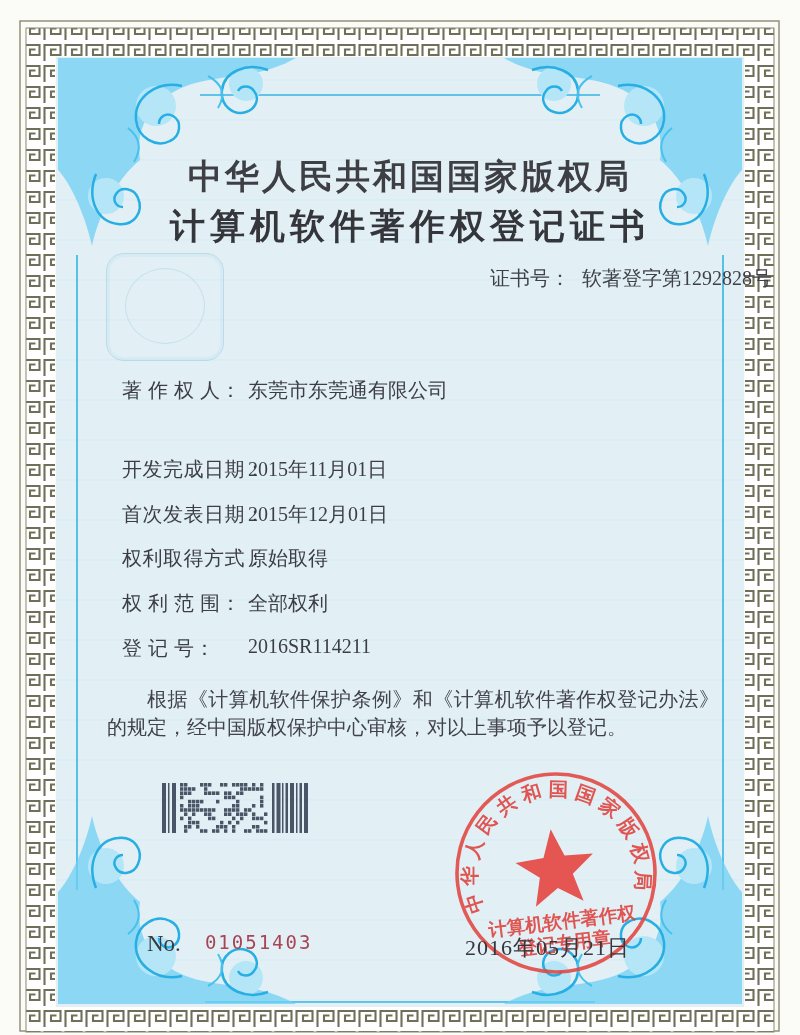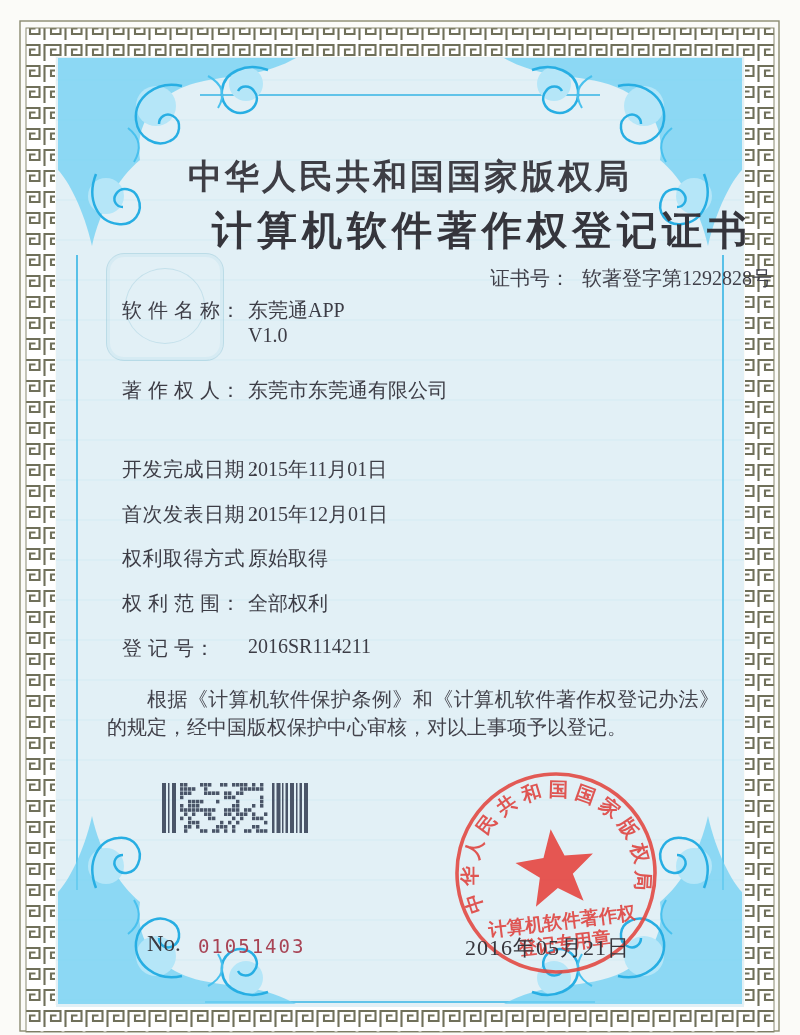--- a/index.html
+++ b/index.html
@@ -13,21 +13,21 @@
   .frame-svg{position:absolute;left:0;top:0;width:800px;height:1035px;z-index:1;}
   .content{position:absolute;left:10px;top:0;width:676px;height:1035px;z-index:2;margin-top:21px;}
 
   .authority{
     position:absolute;top:133px;left:58px;width:684px;
     text-align:center;font-size:34px;font-weight:bold;
     letter-spacing:3px;color:#3e3e45;
   }
   .cert-title{
     position:absolute;top:182px;left:58px;width:684px;
-    text-align:right;font-size:40px;font-weight:bold;
+    text-align:center;font-size:35px;font-weight:bold;
     letter-spacing:5px;color:#35353c;
   }
   .certno{
     position:absolute;top:244px;left:480px;
     font-size:20px;color:#40404a;display:flex;gap:12px;white-space:nowrap;
   }
   .watermark{
     position:absolute;left:96px;top:232px;width:116px;height:106px;
     border:1px solid rgba(130,190,210,0.40);border-radius:18px;
     box-shadow:inset 0 0 0 3px rgba(180,220,235,0.25);
@@ -39,21 +39,21 @@
   .field-row{position:absolute;left:112px;display:flex;font-size:20px;color:#3d3d46;white-space:nowrap;}
   .field-row .lbl{width:126px;letter-spacing:0.5px;}
   .field-row .val{margin-left:0px;}
   .val-line2{display:block;}
   .statement{
     position:absolute;top:664px;left:97px;width:612px;
     font-size:20px;line-height:28px;color:#42424b;
     text-indent:2em;text-align:justify;
   }
   .barcode-wrap{position:absolute;left:152px;top:762px;width:150px;height:50px;}
-  .serial{position:absolute;left:137px;top:910px;display:flex;align-items:flex-end;gap:17px;}
+  .serial{position:absolute;left:137px;top:910px;display:flex;align-items:flex-start;gap:24px;}
   .serial .no-label{font-size:23px;color:#3a3a40;}
   .serial .no-digits{
     font-family:"DejaVu Sans Mono","Liberation Mono",monospace;
     font-size:19px;color:#a84455;letter-spacing:2px;
   }
   .seal-wrap{position:absolute;left:434px;top:742px;width:224px;height:222px;opacity:0.88;z-index:3;}
   .issue-date{
     position:absolute;left:455px;top:912px;z-index:4;
     font-size:22px;color:#36363d;letter-spacing:1px;white-space:nowrap;
   }
@@ -113,27 +113,20 @@
     <div class="authority">中华人民共和国国家版权局</div>
     <div class="cert-title">计算机软件著作权登记证书</div>
 
     <div class="certno">
       <span>证书号：</span>
       <span>软著登字第1292828号</span>
     </div>
 
     <div class="watermark"></div>
 
-    <div class="field-row" style="top:276px;">
-      <span class="lbl">软  件  名  称：</span>
-      <span class="val">
-        <span>东莞通APP</span>
-        <span class="val-line2">V1.0</span>
-      </span>
-    </div>
 
     <div class="field-row" style="top:356px;justify-content:center;">
       <span class="lbl">著  作  权  人：</span>
       <span class="val">东莞市东莞通有限公司</span>
     </div>
 
     <div class="field-row" style="top:435px;">
       <span class="lbl">开发完成日期：</span>
       <span class="val">2015年11月01日</span>
     </div>

